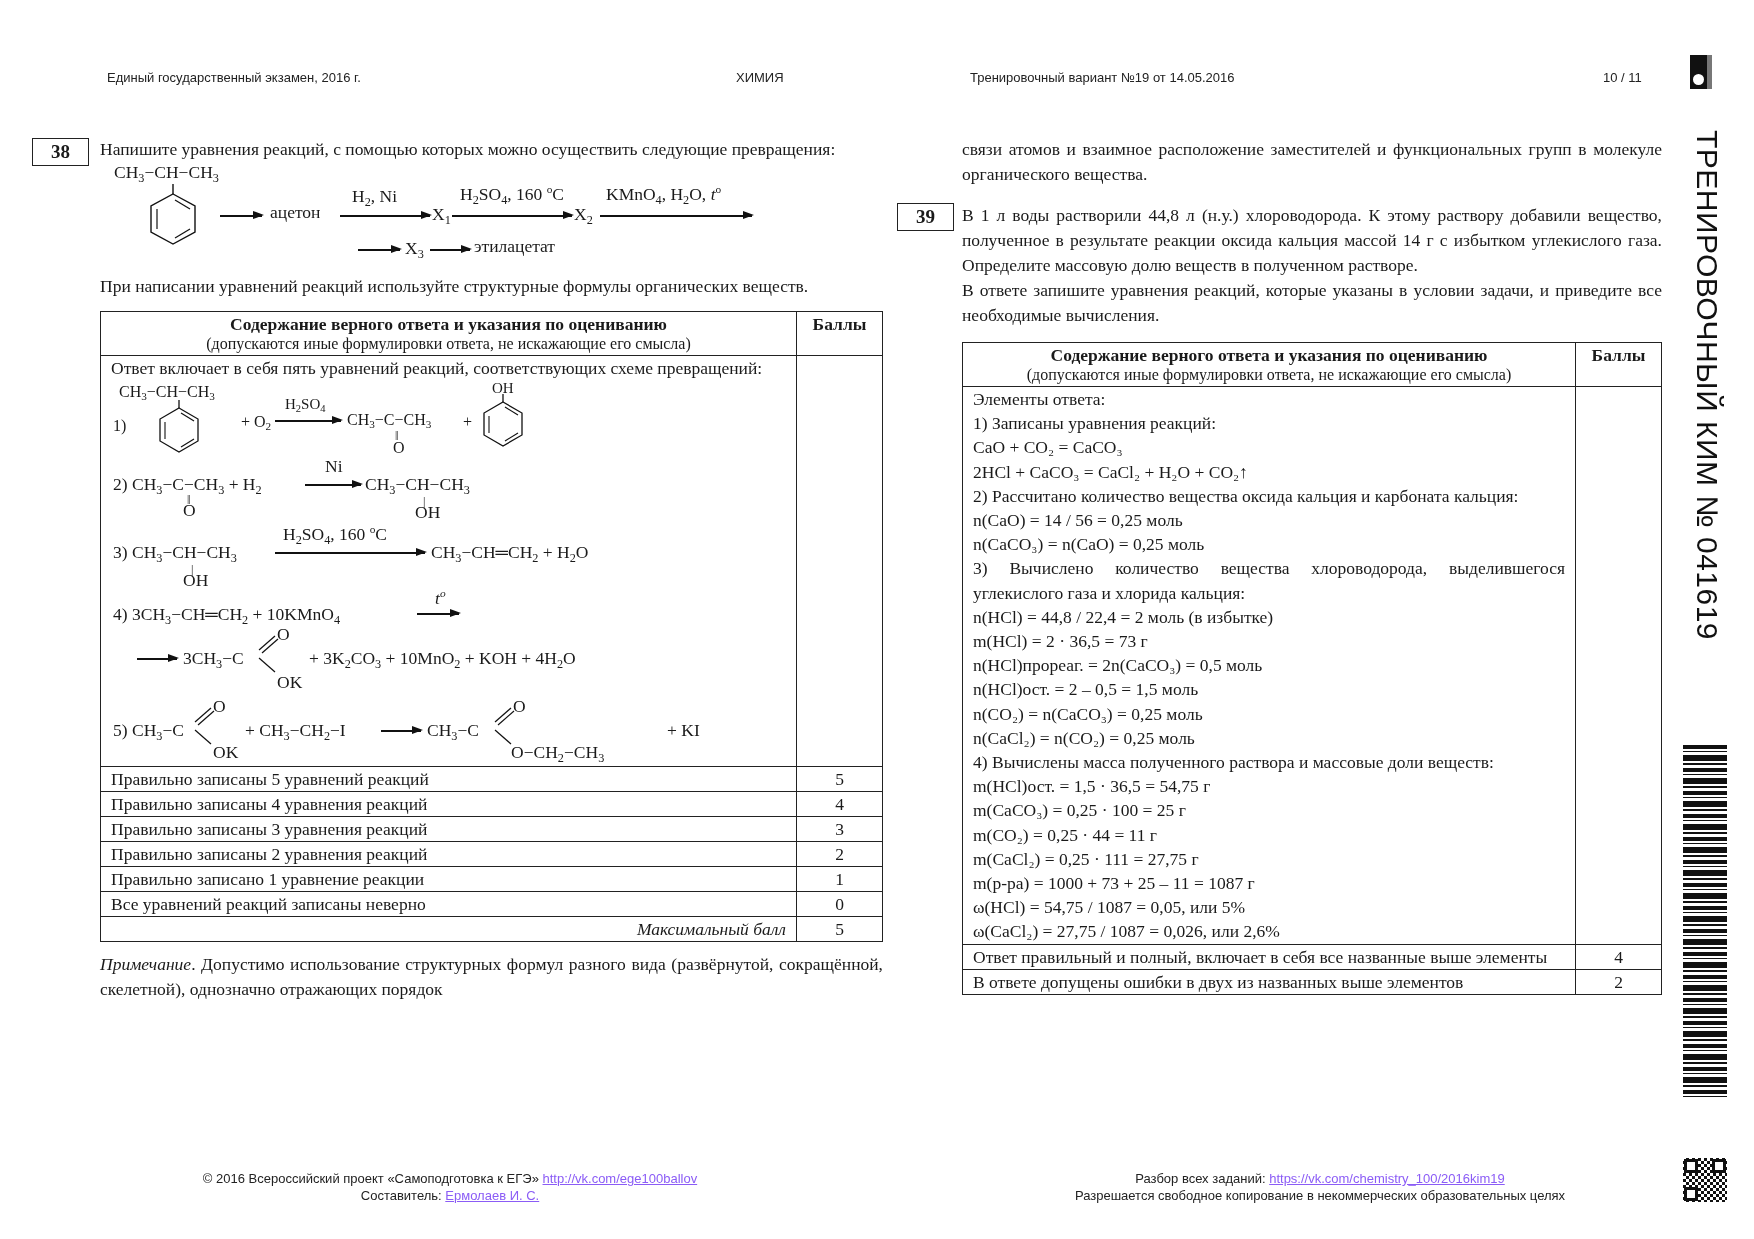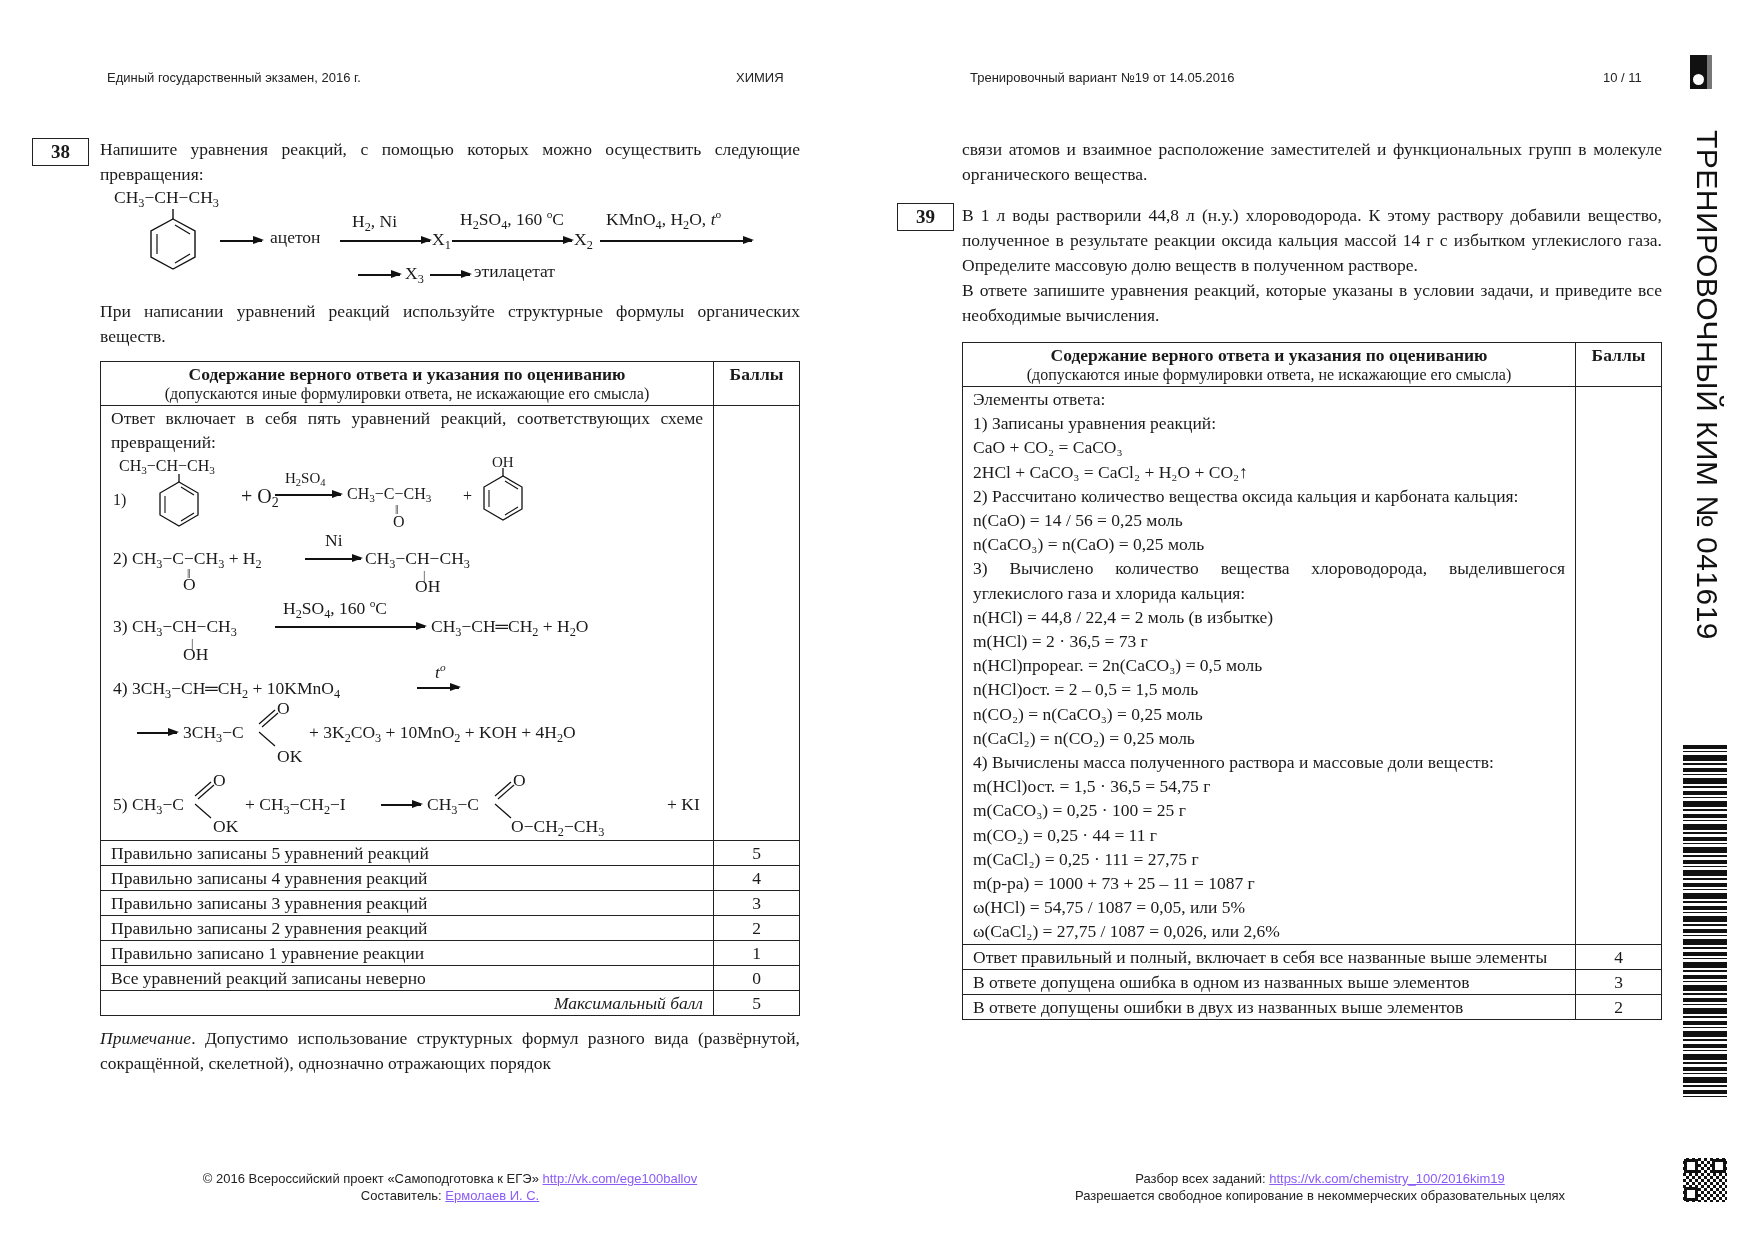--- a/index.html
+++ b/index.html
@@ -4,21 +4,21 @@
 <style>
   * { box-sizing: border-box; margin: 0; padding: 0; }
   html, body { width: 1754px; height: 1239px; background: #ffffff; overflow: hidden; }
   body { position: relative; font-family: "Liberation Serif", serif; color: #1a1a1a; }
 
   .hdr { position: absolute; top: 70px; font-family: "Liberation Sans", sans-serif; font-size: 13px; color: #222; }
   .mark-block { position: absolute; left: 1690px; top: 55px; width: 22px; height: 34px; background: #111; }
   .mark-block .circle { position: absolute; left: 3px; bottom: 4px; width: 11px; height: 11px; border-radius: 50%; background: #fff; }
   .mark-block .stripe { position: absolute; right: 0; top: 0; width: 5px; height: 34px; background: #777; }
 
-  .col-left { position: absolute; left: 100px; width: 700px; }
+  .col-left { position: absolute; left: 100px; width: 783px; }
   .col-right { position: absolute; left: 962px; width: 700px; }
 
   .task-num { position: absolute; width: 57px; height: 28px; border: 1.5px solid #222; font-weight: bold; font-size: 19px; text-align: center; line-height: 25px; font-family: "Liberation Serif", serif; }
   .para { font-size: 17.5px; line-height: 25px; text-align: justify; }
 
   .scheme { position: relative; height: 110px; font-size: 17.5px; }
   .abs { position: absolute; white-space: nowrap; }
   sub { font-size: 70%; vertical-align: -0.3em; line-height: 0; }
   sup { font-size: 65%; vertical-align: 0.6em; line-height: 0; }
 
@@ -110,21 +110,21 @@
         <div class="eqn" style="height:78px;">
           <span class="abs" style="left:8px; top:0; font-size:16px;">CH<sub>3</sub>−CH−CH<sub>3</sub></span>
           <span class="abs" style="left:2px; top:34px; font-size:16px;">1)</span>
           <svg class="abs" style="left:44px; top:20px;" width="48" height="56">
             <line x1="24" y1="0" x2="24" y2="8" stroke="#111" stroke-width="1.3"></line>
             <polygon points="24,8 43,19 43,41 24,52 5,41 5,19" fill="none" stroke="#111" stroke-width="1.3"></polygon>
             <line x1="26" y1="13" x2="39" y2="21" stroke="#111" stroke-width="1.1"></line>
             <line x1="10" y1="22" x2="10" y2="39" stroke="#111" stroke-width="1.1"></line>
             <line x1="26" y1="47" x2="39" y2="39" stroke="#111" stroke-width="1.1"></line>
           </svg>
-          <span class="abs" style="left:130px; top:30px; font-size:20px;">+ O<sub>2</sub></span>
+          <span class="abs" style="left:130px; top:30px; font-size:16px;">+ O<sub>2</sub></span>
           <span class="abs" style="left:174px; top:12px; font-size:15px;">H<sub>2</sub>SO<sub>4</sub></span>
           <div class="arrow" style="left:164px; top:40px; width:66px;"></div>
           <span class="abs" style="left:236px; top:28px; font-size:16px;">CH<sub>3</sub>−C−CH<sub>3</sub></span>
           <span class="abs" style="left:284px; top:44px; font-size:12px;">‖</span>
           <span class="abs" style="left:282px; top:56px; font-size:16px;">O</span>
           <span class="abs" style="left:352px; top:30px; font-size:16px;">+</span>
           <span class="abs" style="left:381px; top:-4px; font-size:15px;">OH</span>
           <svg class="abs" style="left:368px; top:14px;" width="48" height="56">
             <line x1="24" y1="0" x2="24" y2="8" stroke="#111" stroke-width="1.3"></line>
             <polygon points="24,8 43,19 43,41 24,52 5,41 5,19" fill="none" stroke="#111" stroke-width="1.3"></polygon>
@@ -269,24 +269,20 @@
         <div>ω(HCl) = 54,75 / 1087 = 0,05, или 5%</div>
         <div>ω(CaCl₂) = 27,75 / 1087 = 0,026, или 2,6%</div>
       </td>
       <td class="pts"></td>
     </tr>
     <tr>
           <td class="c">Ответ правильный и полный, включает в себя все названные выше элементы</td>
           <td class="pts">4</td>
         </tr>
     <tr>
-          <td class="c">В ответе допущена ошибка в одном из названных выше элементов</td>
-          <td class="pts">3</td>
-        </tr>
-    <tr>
           <td class="c">В ответе допущены ошибки в двух из названных выше элементов</td>
           <td class="pts">2</td>
         </tr>
   </tbody>
     </table>
 </div>
 
 <div class="footer" style="left:100px; width:700px; top:1170px;">
   <div><span>© 2016 Всероссийский проект «Самоподготовка к ЕГЭ»</span> <a>http://vk.com/ege100ballov</a></div>
   <div><span>Составитель:</span> <a>Ермолаев И. С.</a></div>

